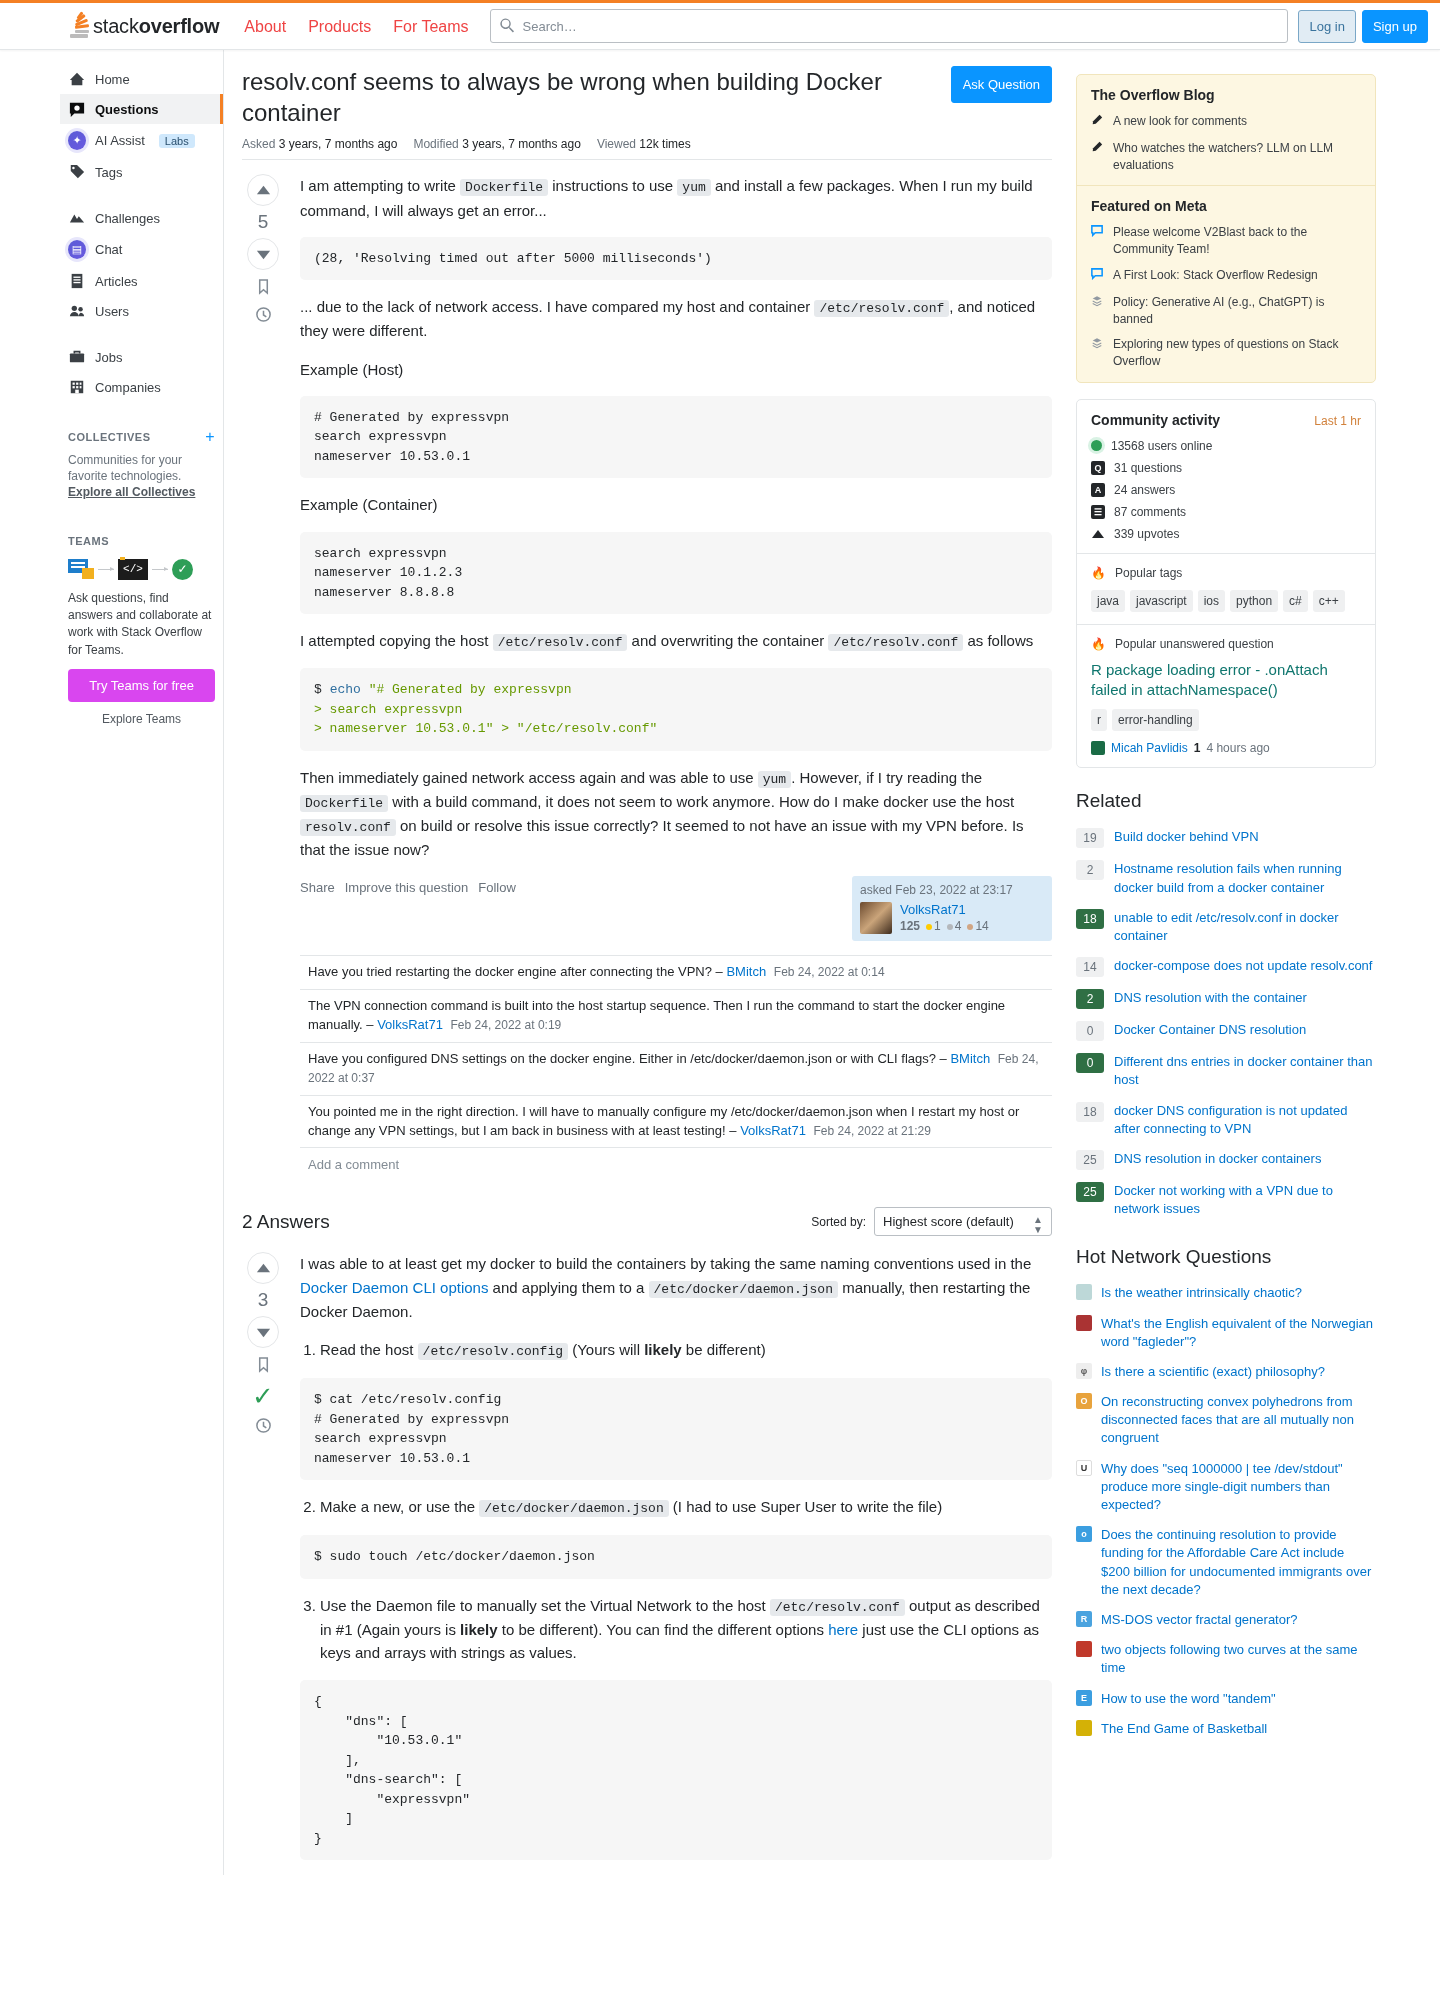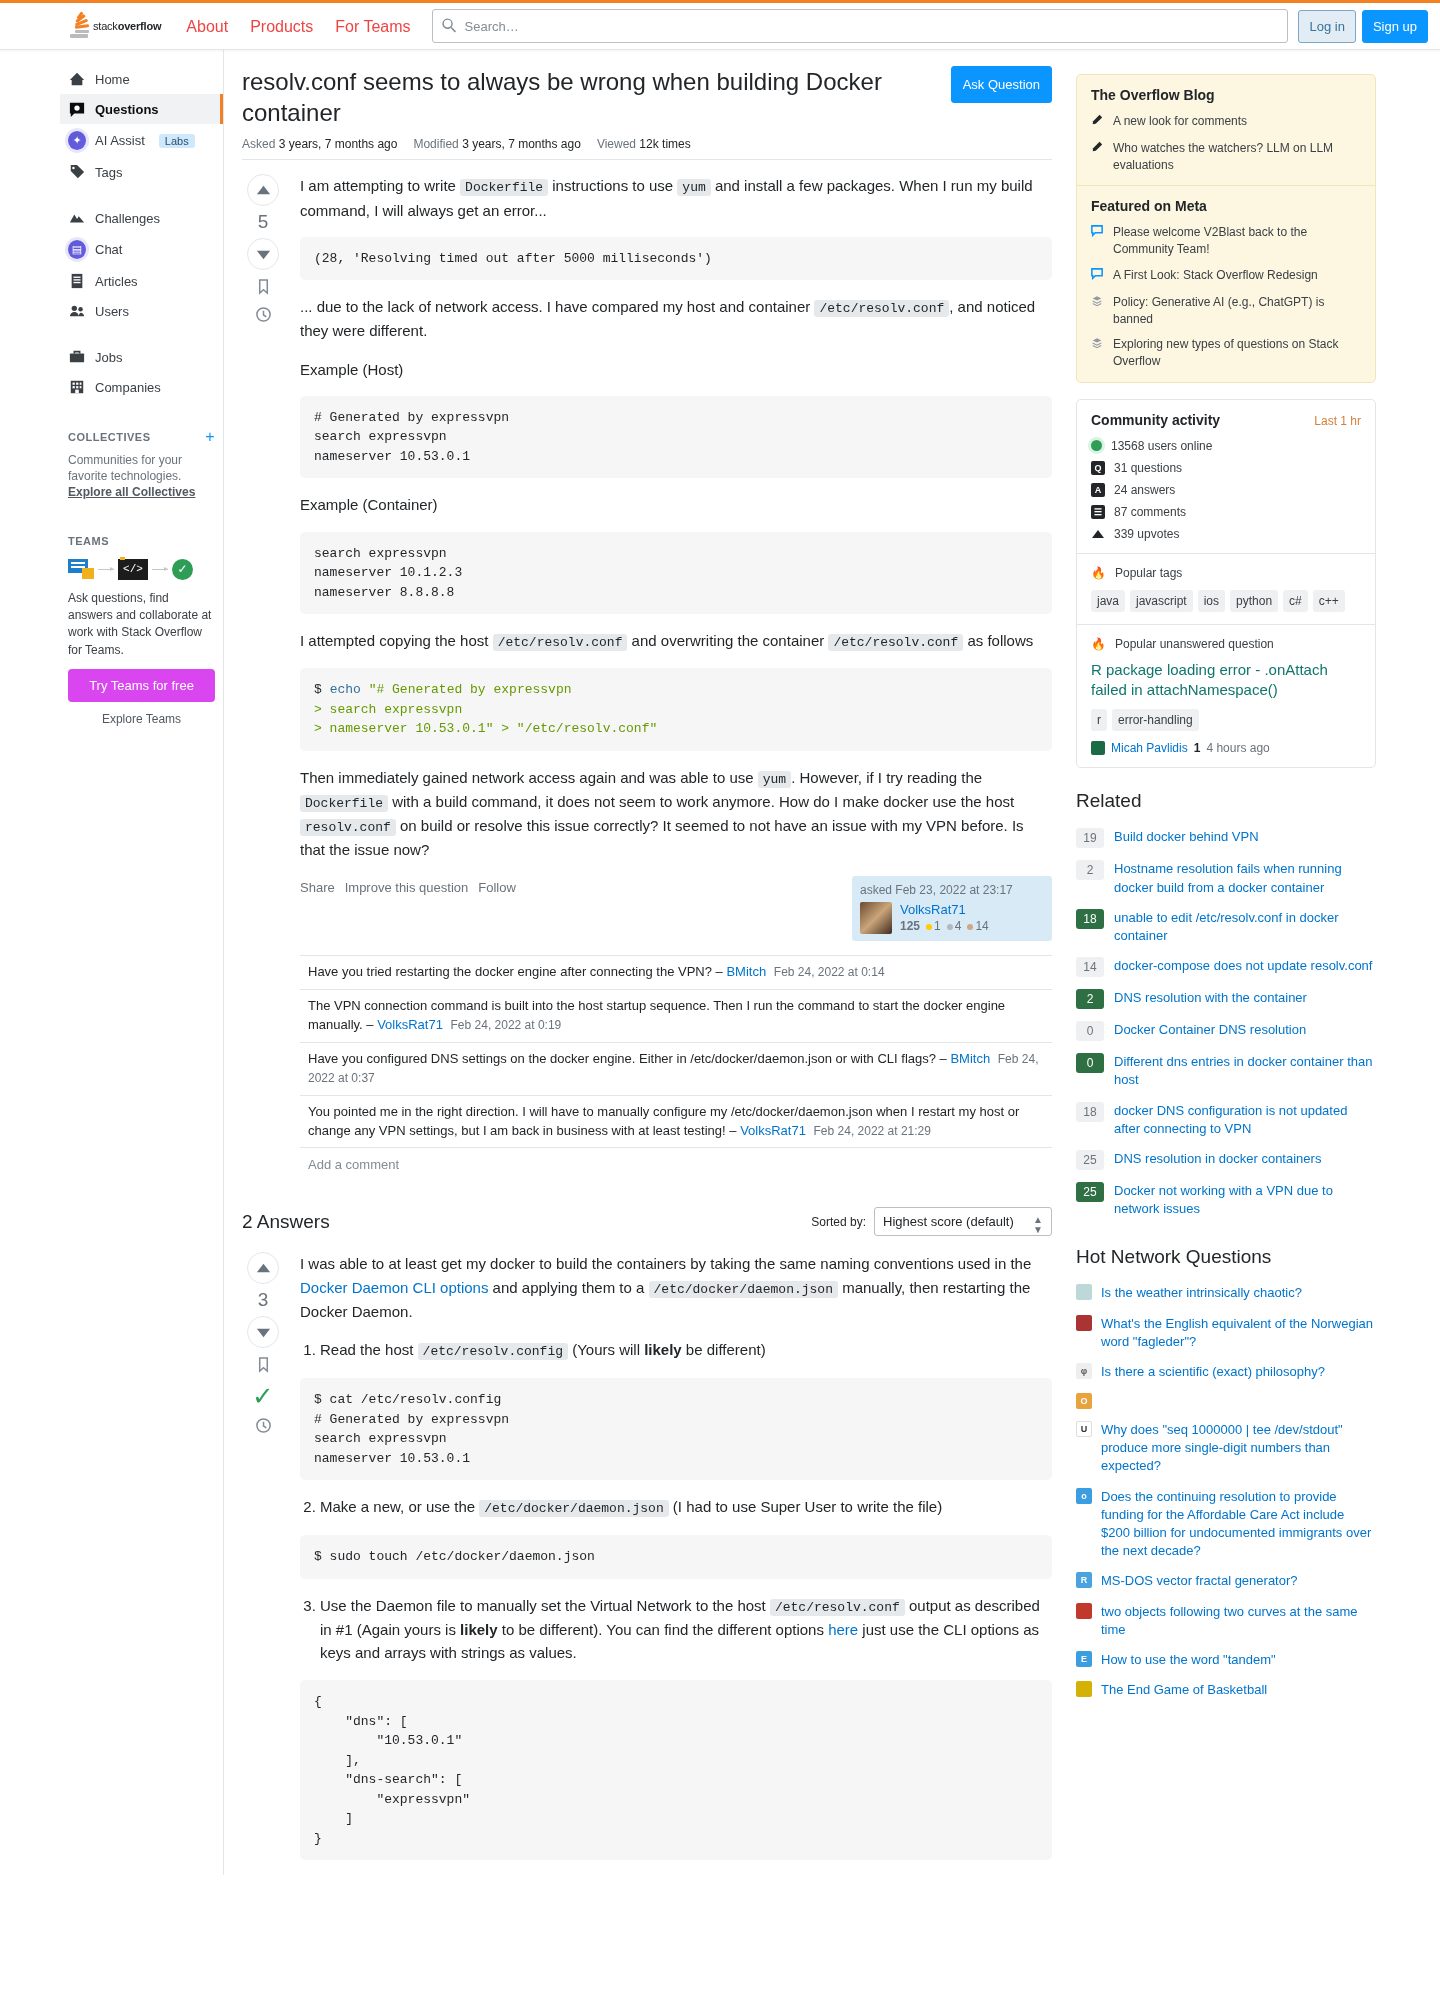--- a/index.html
+++ b/index.html
@@ -31,21 +31,21 @@
   .so-logo-mark { position: relative; width: 22px; height: 24px; }
   .so-logo-mark .bar {
     position: absolute; right: 1px; background: #bcbbbb; height: 3px; border-radius: 1px;
   }
   .so-logo-mark .b1 { bottom: 0; width: 18px; left: 2px; background:#bcbbbb; height:4px;}
   .so-logo-mark .b2 { bottom: 5px; width: 14px; background:#bcbbbb;}
   .so-logo-mark .b3 { bottom: 10px; width: 14px; background:#f48024; transform: rotate(-8deg); }
   .so-logo-mark .b4 { bottom: 14px; width: 13px; background:#f48024; transform: rotate(-22deg); right:2px;}
   .so-logo-mark .b5 { bottom: 18px; width: 11px; background:#f48024; transform: rotate(-38deg); right:4px;}
   .so-logo-mark .b6 { bottom: 21px; width: 8px; background:#f48024; transform: rotate(-55deg); right:6px;}
-  .so-logo-text { font-size: 11px; color: #232629; letter-spacing: -.2px; }
+  .so-logo-text { font-size: 20px; color: #232629; letter-spacing: -.2px; }
   .so-logo-text b { font-weight: 700; }
 
   .nav-link {
     font-size: 16px; color: #ef4444; padding: 0 11px; line-height: 47px;
     white-space: nowrap;
   }
 
   .search-wrap { flex: 1; position: relative; margin: 0 10px; }
   .search-box {
     width: 100%; height: 34px; border: 1px solid #babfc4; border-radius: 3px;
@@ -773,20 +773,21 @@
         <div class="hot-row">
             <span class="hot-ico" style="background:#a33;"></span>
             <a class="hot-link" href="#">What's the English equivalent of the Norwegian word "fagleder"?</a>
           </div>
         <div class="hot-row">
             <span class="hot-ico" style="background:#eee;color:#555;">φ</span>
             <a class="hot-link" href="#">Is there a scientific (exact) philosophy?</a>
           </div>
         <div class="hot-row">
             <span class="hot-ico" style="background:#e8a33d;">O</span>
+            <a class="hot-link" href="#">On reconstructing convex polyhedrons from disconnected faces that are all mutually non congruent</a>
           </div>
         <div class="hot-row">
             <span class="hot-ico" style="background:#fff;color:#333;border:1px solid #ddd;">U</span>
             <a class="hot-link" href="#">Why does "seq 1000000 | tee /dev/stdout" produce more single-digit numbers than expected?</a>
           </div>
         <div class="hot-row">
             <span class="hot-ico" style="background:#3b9ee0;">o</span>
             <a class="hot-link" href="#">Does the continuing resolution to provide funding for the Affordable Care Act include $200 billion for undocumented immigrants over the next decade?</a>
           </div>
         <div class="hot-row">

